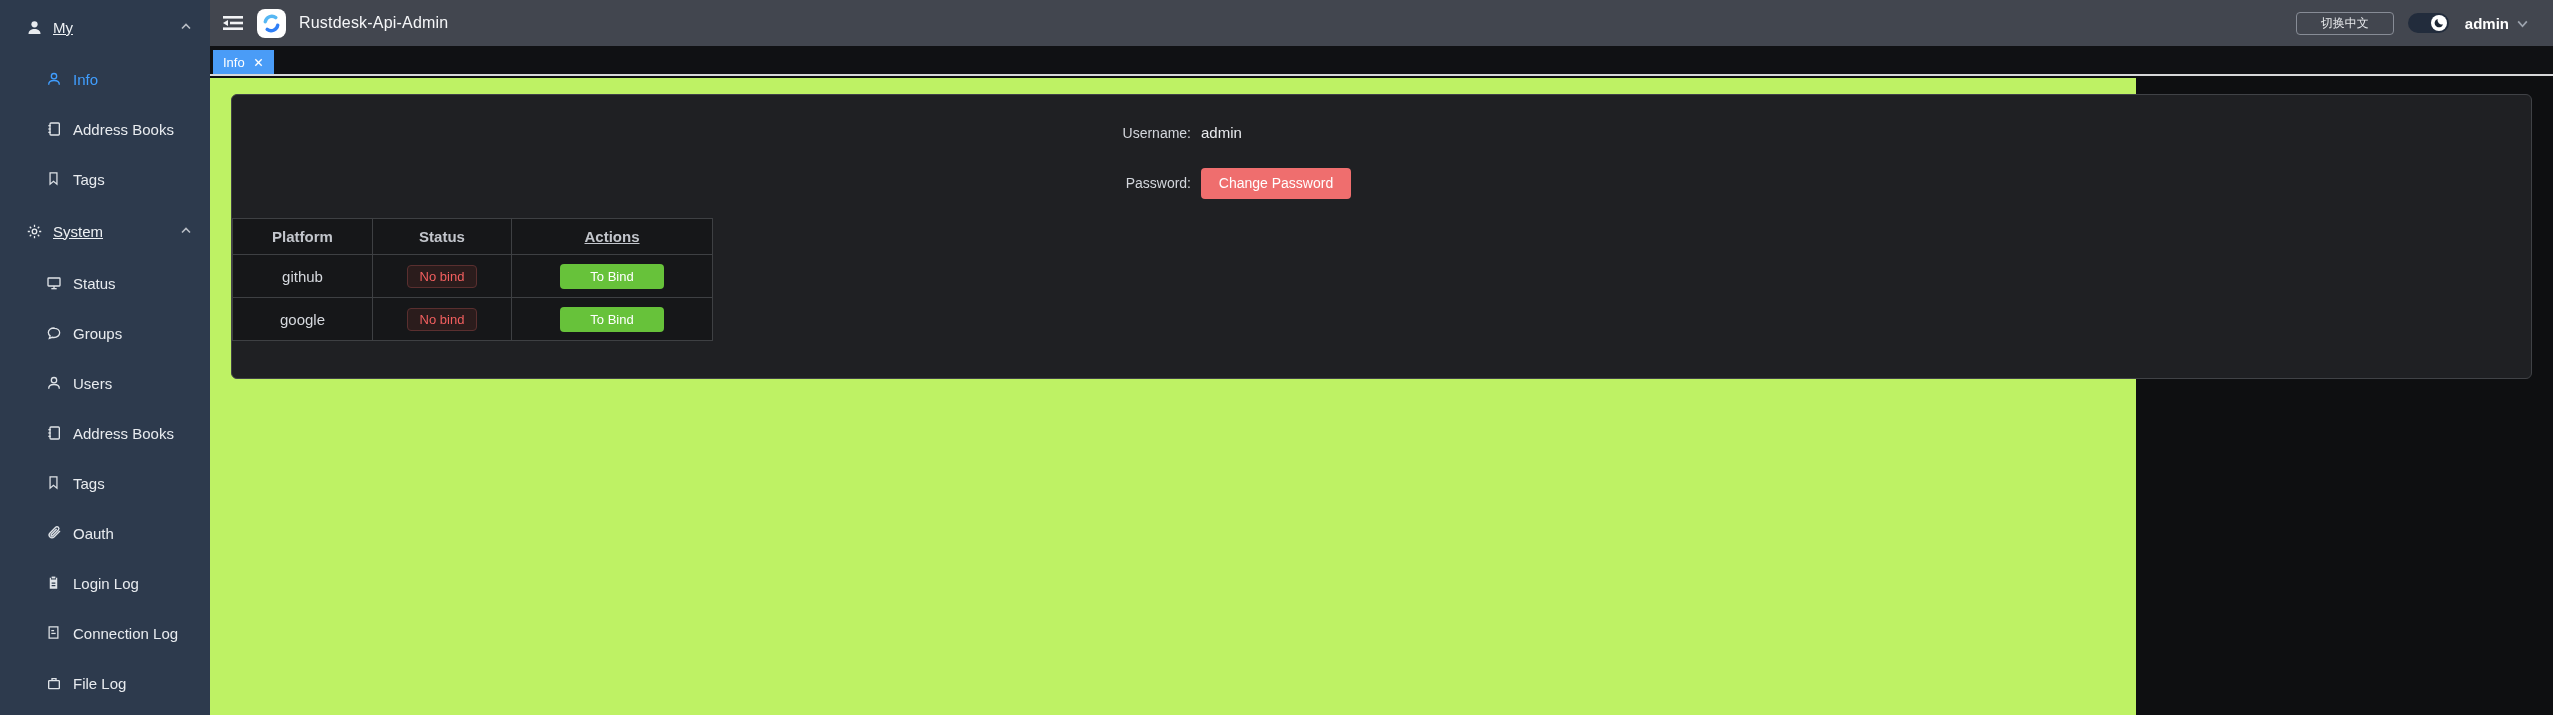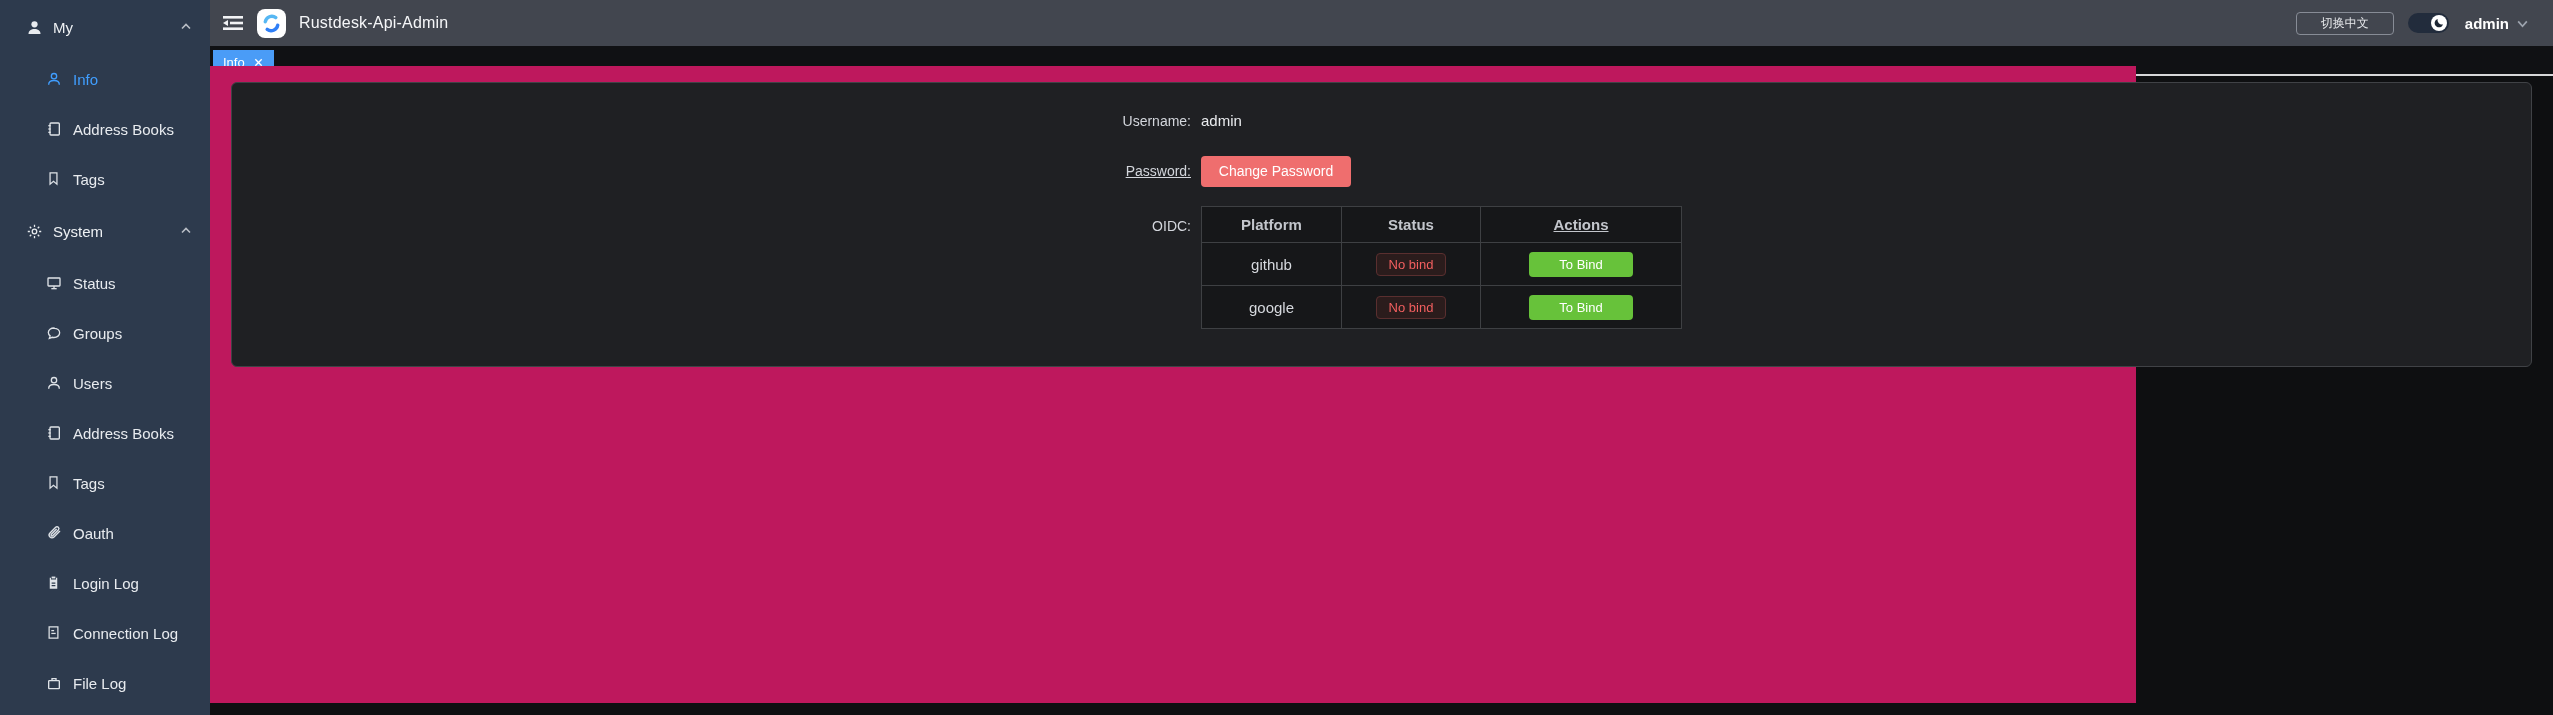--- a/index.html
+++ b/index.html
@@ -6,21 +6,21 @@
   html,body { width:2553px; height:715px; overflow:hidden; background:#0e0f11;
               font-family:"Liberation Sans", sans-serif; }
   .app { position:relative; width:2553px; height:715px; }
 
   
   .sidebar { position:absolute; left:0; top:0; width:210px; height:715px;
              background:#2d3a4d; z-index:5; }
   .side-section-header { display:flex; align-items:center; height:54px;
              padding:0 18px 0 26px; color:#eef1f4; font-size:15px; cursor:pointer; }
   .side-section-header .s-ic { display:flex; width:17px; height:17px; margin-right:10px; color:#e8ebef; }
-  .side-section-header .s-label { flex:1; }
+  .side-section-header .s-label { flex:1;text-decoration:underline; }
   .side-section-header .chev { width:12px; height:12px; color:#b9bec6; display:flex; }
   .side-item { display:flex; align-items:center; height:50px; padding-left:46px;
                color:#e8ebef; font-size:15px; cursor:pointer; }
   .side-item .s-ic { display:flex; width:16px; height:16px; margin-right:11px; color:#dfe3e8; }
   .side-item.active { color:#409eff; }
   .side-item.active .s-ic { color:#409eff; }
   svg { display:block; }
 
   
   .header { position:absolute; left:210px; top:0; width:2343px; height:46px;
@@ -45,32 +45,32 @@
   
   .tabbar { position:absolute; left:210px; top:46px; width:2343px; height:30px;
             background:#101114; border-bottom:2px solid #d6d7d9; display:flex;
             align-items:flex-end; }
   .tab { height:24px; margin-left:3px; margin-bottom:0; background:#4a9cf7;
          color:#ffffff; font-size:13px; display:flex; align-items:center;
          padding:0 10px; cursor:pointer; }
   .tab-close { width:11px; height:11px; margin-left:8px; color:#ffffff; display:flex; cursor:pointer; }
 
   
-  .main { position:absolute; left:210px; top:66px; width:1926px; height:637px;
-          background:#be185d; }
+  .main { position:absolute; left:210px; top:78px; width:1926px; height:637px;
+          background:#bef264; }
   .panel { position:absolute; left:21px; top:16px; width:2301px; height:285px;
            background:#1f2023; border:1px solid #404246; border-radius:6px; }
   .form { padding-top:20px; }
   .form-row { display:flex; align-items:flex-start; }
   .form-label { flex:0 0 969px; text-align:right; padding-right:10px;
                 color:#d3d6dc; font-size:14px; line-height:36px; }
   .row-username { height:36px; }
   .row-username .form-value { color:#e9ebee; font-size:15px; line-height:36px; }
   .row-password { margin-top:14px; height:36px; align-items:center; }
-  .row-password .form-label { line-height:normal;text-decoration:underline; }
+  .row-password .form-label { line-height:normal; }
   .btn-danger { background:#ef6e6e; color:#ffffff; border:none; border-radius:4px;
                 width:150px; height:31px; font-size:14px; cursor:pointer;
                 font-family:"Liberation Sans", sans-serif; }
   .row-oidc { margin-top:17px; }
   .row-oidc .form-label { line-height:40px; }
 
   table.oidc { border-collapse:collapse; background:#161719; }
   table.oidc th, table.oidc td { border:1px solid #3e4043; text-align:center; }
   table.oidc th { color:#c3c6cc; font-size:15px; font-weight:bold; height:36px; }
   table.oidc td { height:43px; color:#d6d9de; font-size:15px; }
@@ -283,21 +283,20 @@
           <span class="form-label">Username:</span>
           <span class="form-value">admin</span>
         </div>
 
         <div class="form-row row-password">
           <span class="form-label">Password:</span>
           <button class="btn-danger">Change Password</button>
         </div>
 
         <div class="form-row row-oidc">
-          <span class="form-label">OIDC:</span>
           <table class="oidc">
             <thead>
               <tr>
                 <th class="col-platform">Platform</th>
                 <th class="col-status">Status</th>
                 <th class="col-actions">Actions</th>
               </tr>
             </thead>
             <tbody id="oidc-body">
                 <tr>

